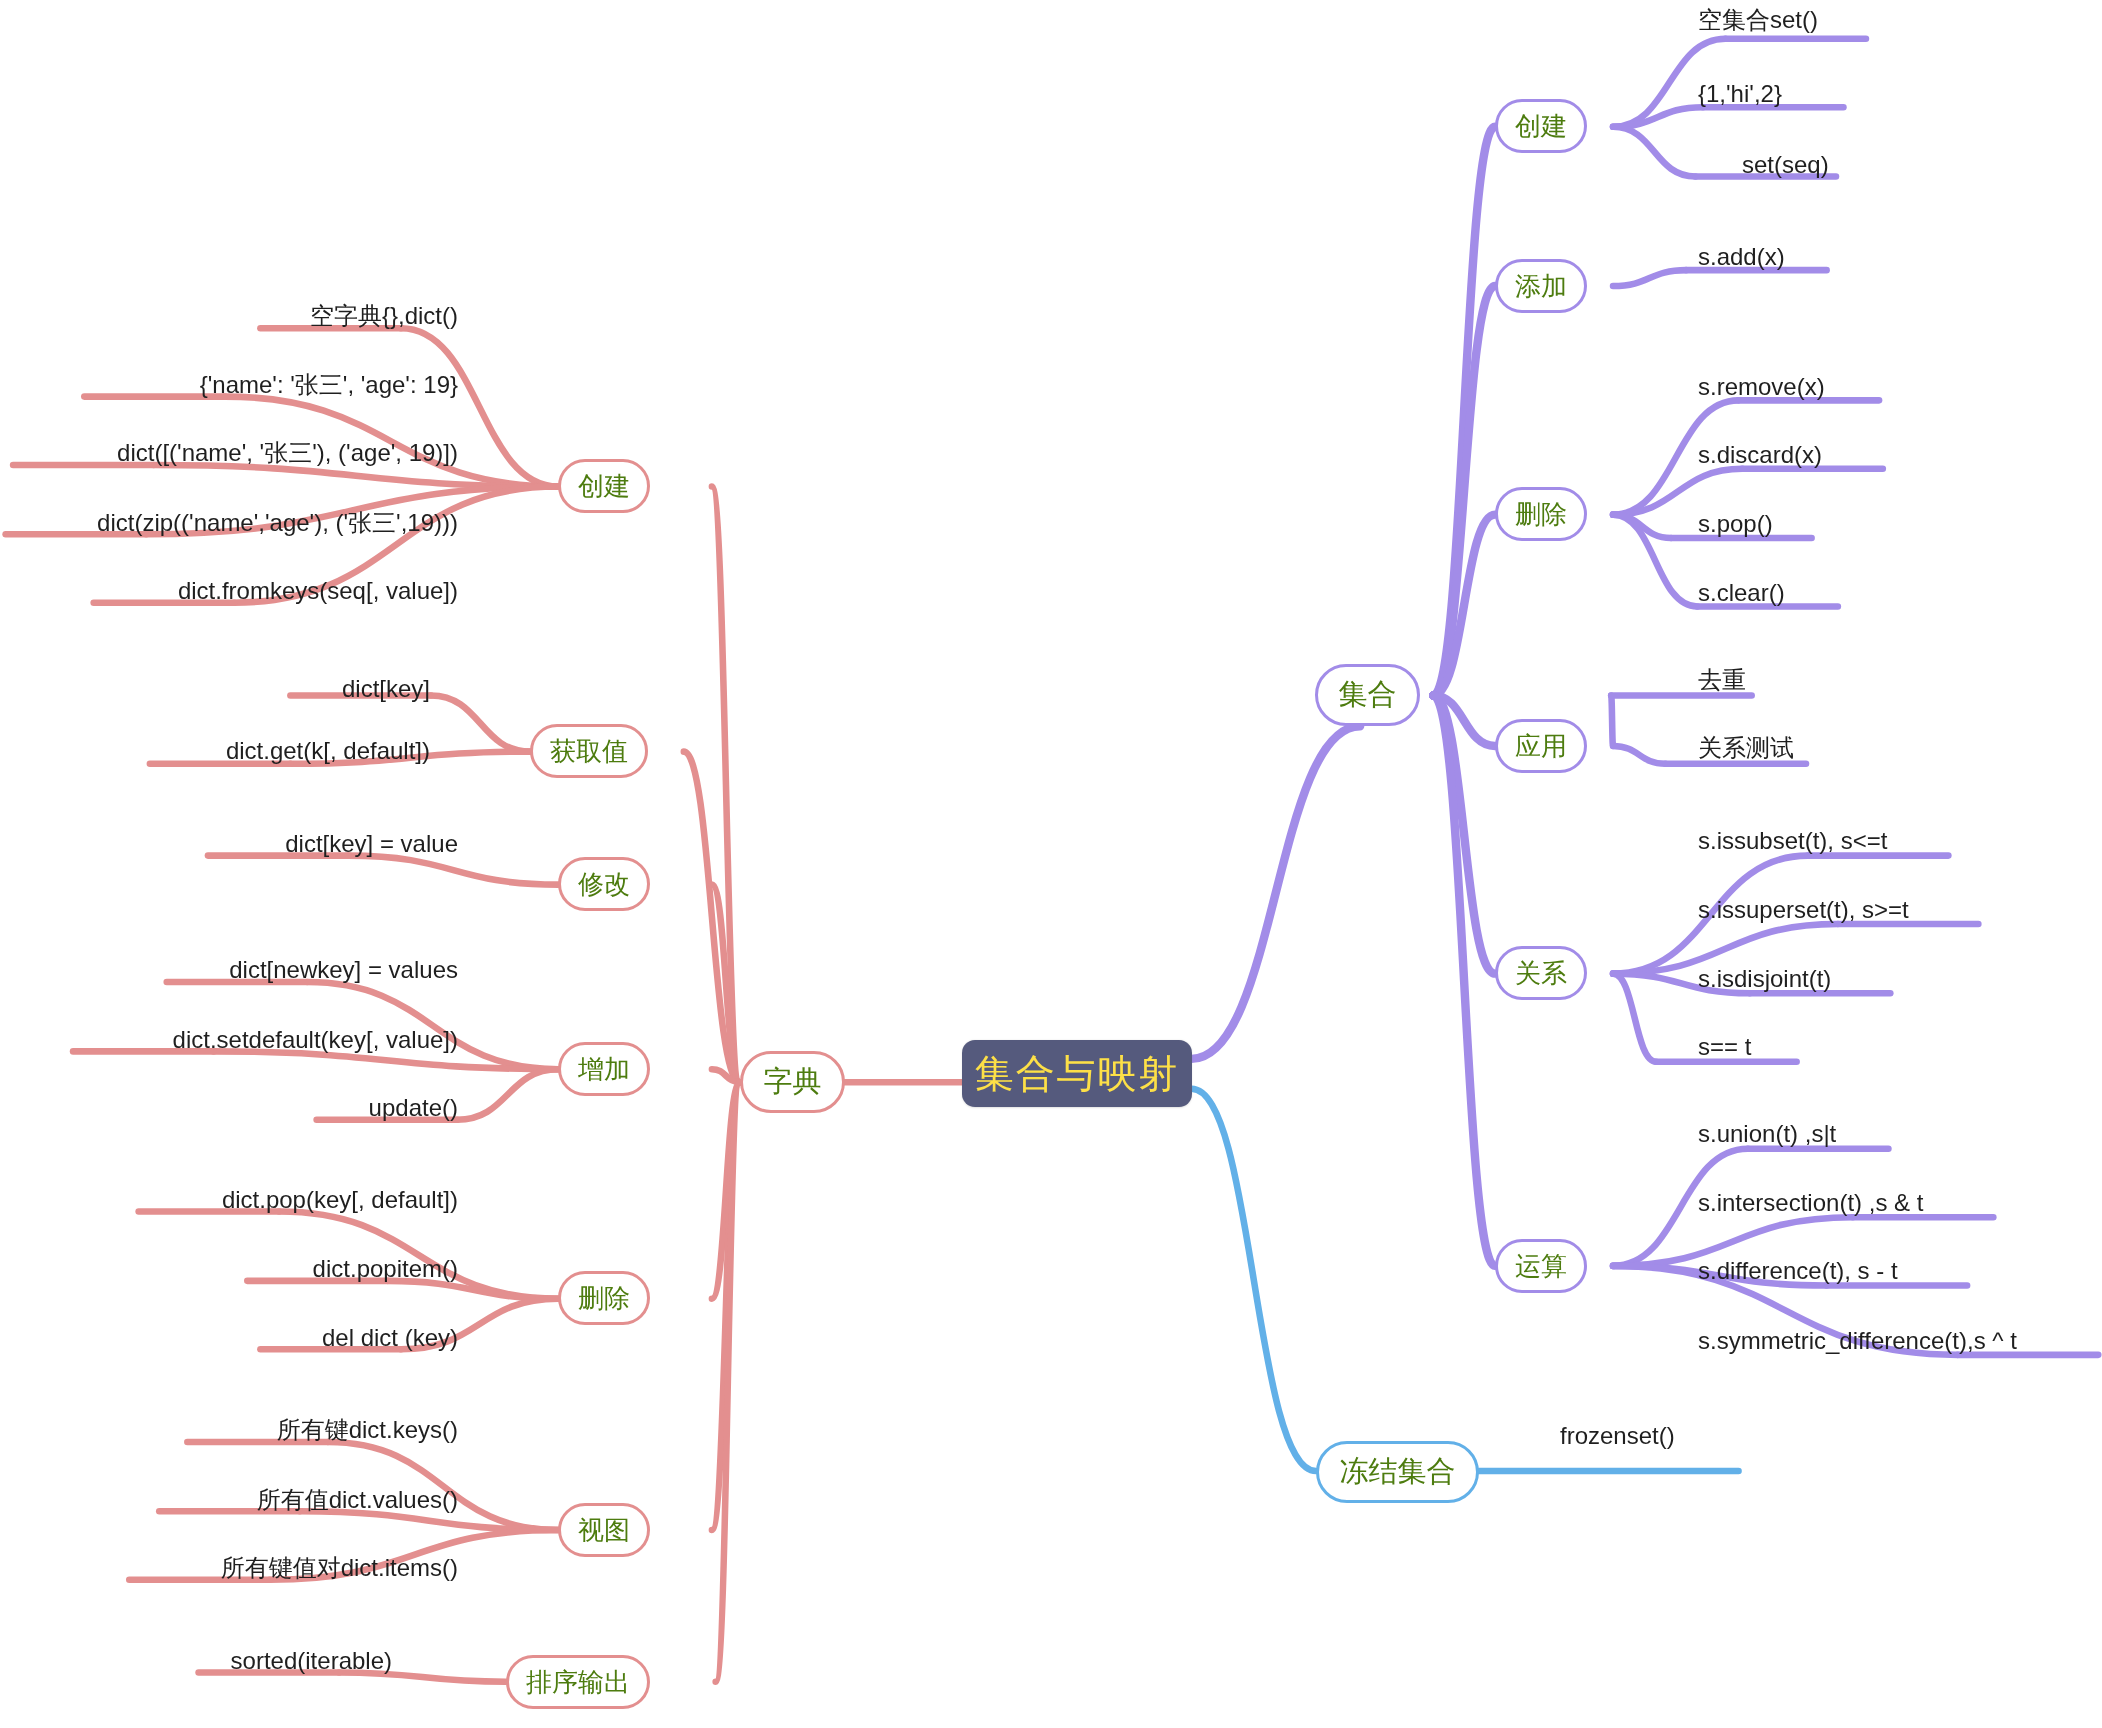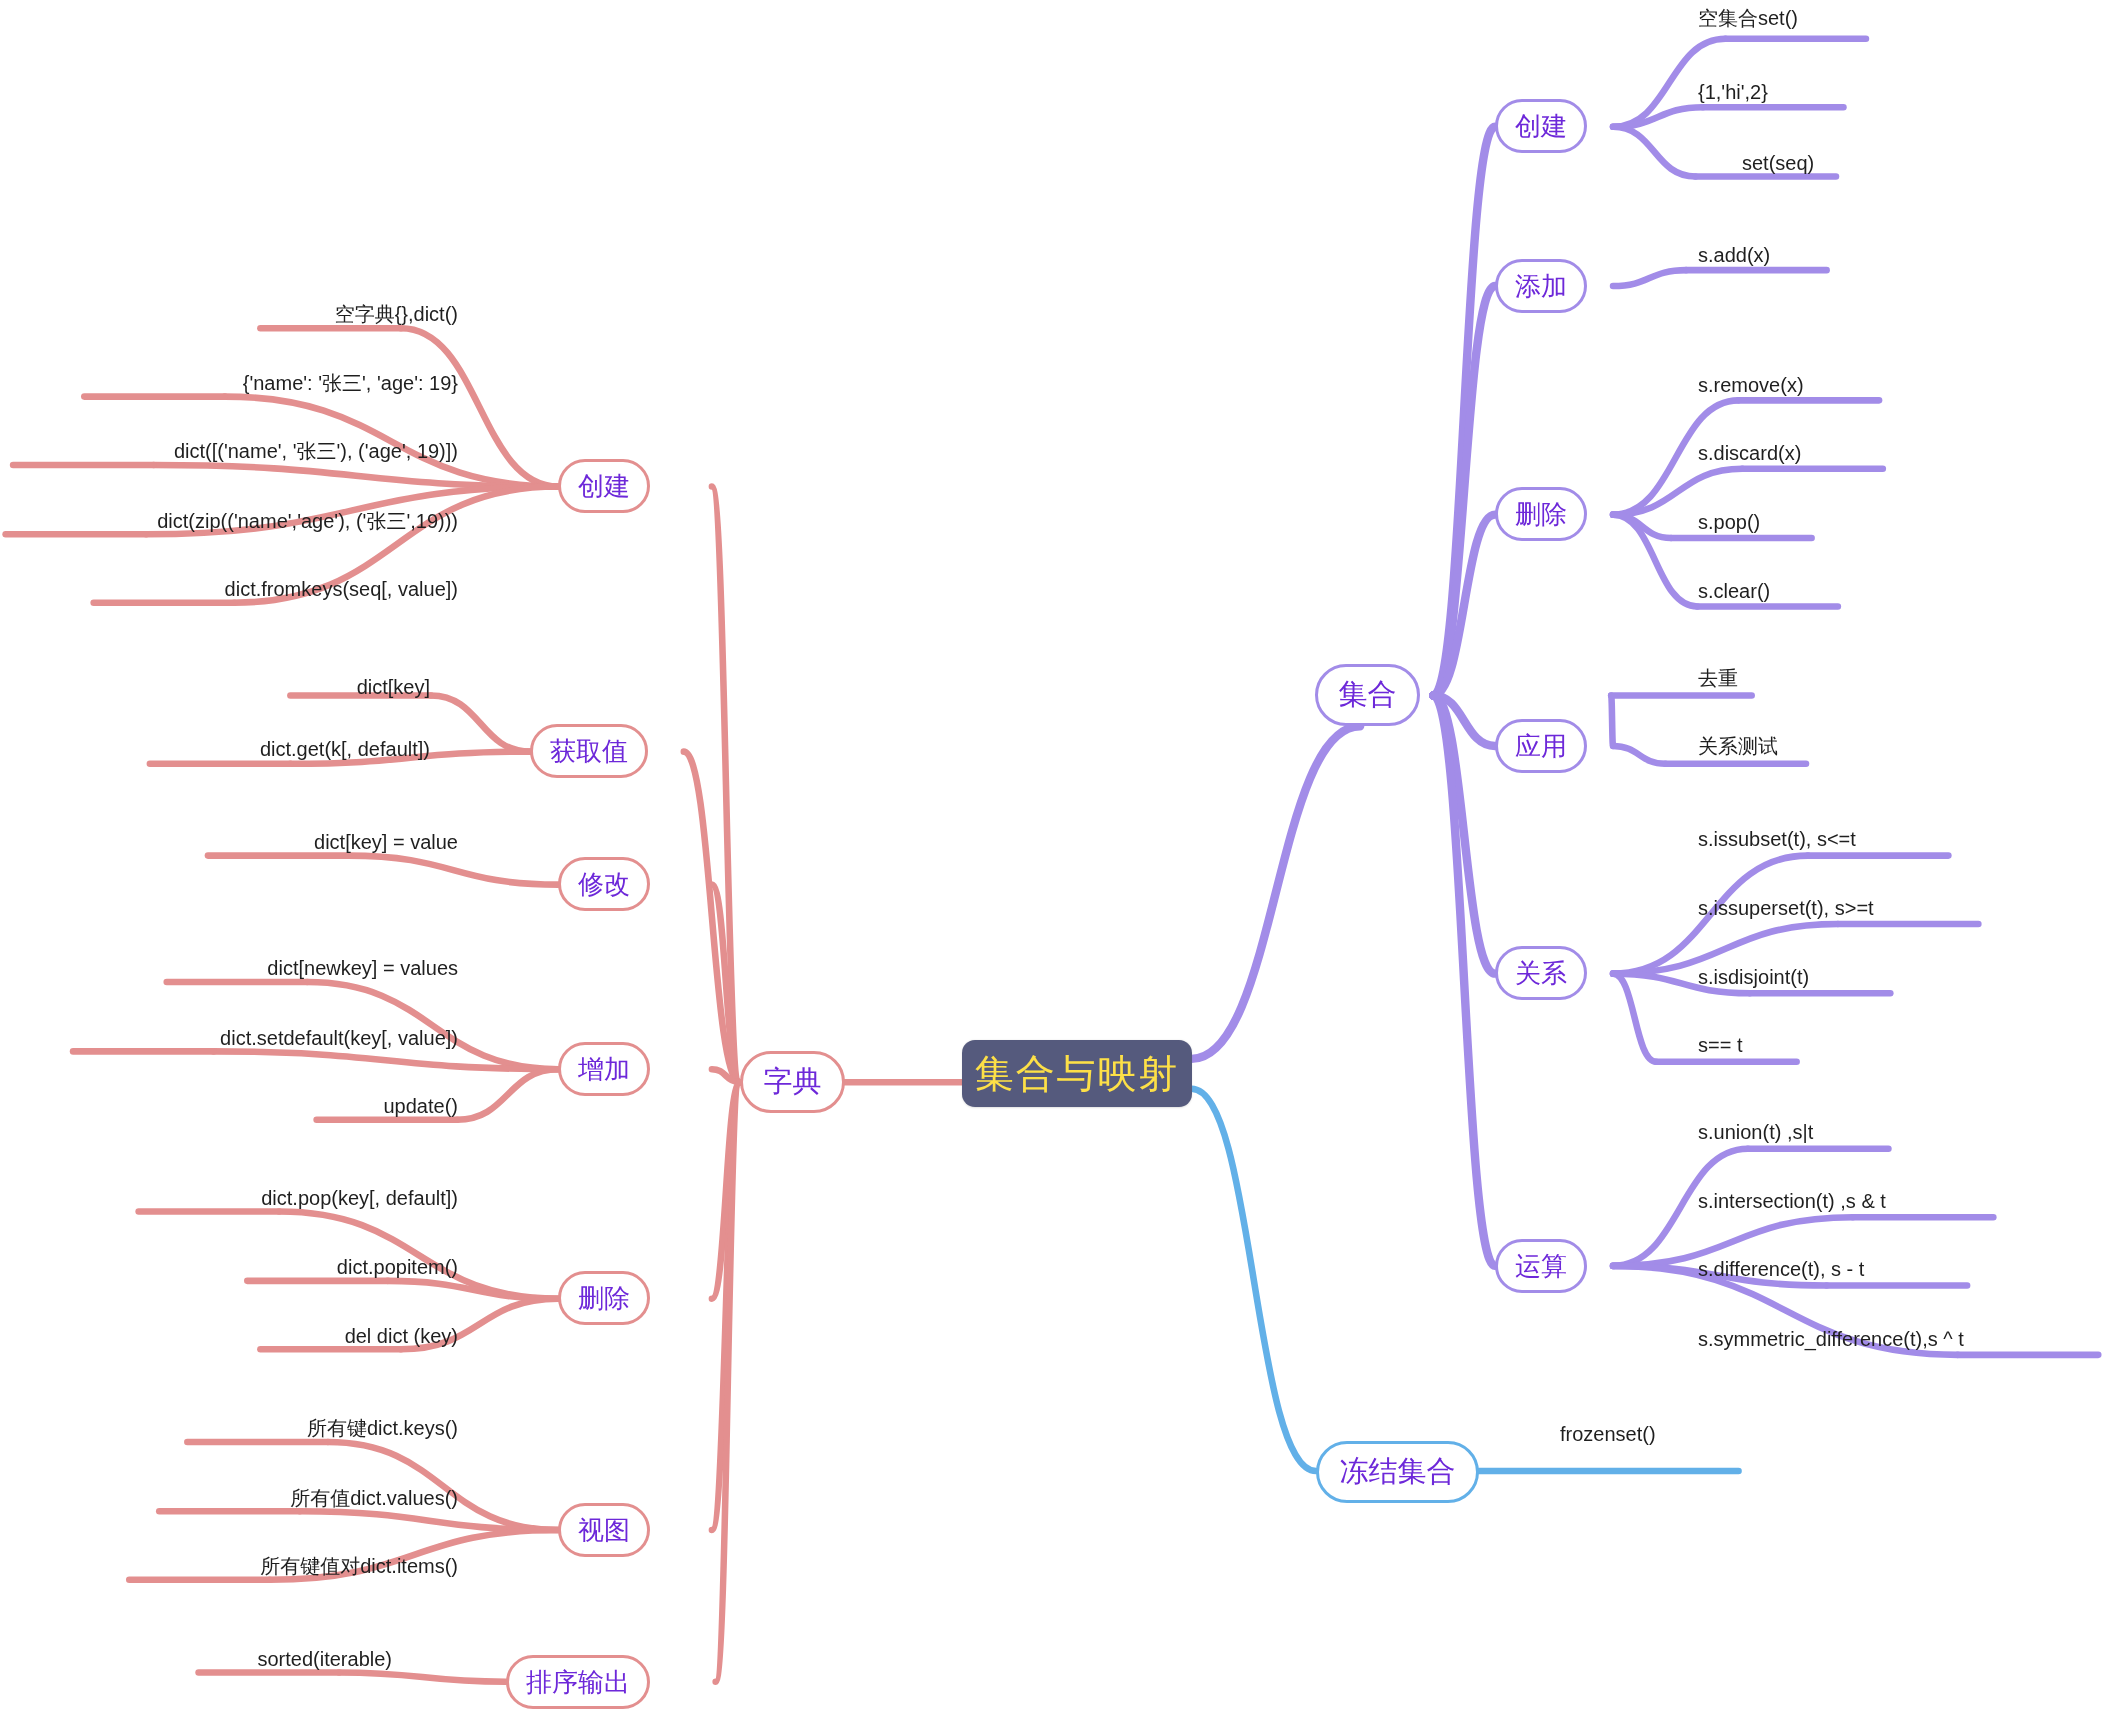--- a/index.html
+++ b/index.html
@@ -10,21 +10,21 @@
     overflow: hidden;
   }
   #stage { position: relative; width: 2102px; height: 1729px; }
   #wires { position: absolute; inset: 0; width: 2102px; height: 1729px; }
 
   
   .node {
     position: absolute;
     display: flex; align-items: center; justify-content: center;
     white-space: nowrap;
-    color: #6d28d9;
+    color: #4d7c0f;
   }
   
   .root {
     background: #555a7d;
     color: #fde047;
     border-radius: 13px;
     font-size: 39px;
     letter-spacing: 1.9px;
     padding: 0 26px;
     height: 67px;
@@ -50,21 +50,21 @@
     font-size: 26px;
     height: 54px;
     padding: 0 17px;
     border: 3.7px solid #e38f8f;
   }
   .pill2.p { border-color: #a28ce8; }
 
   
   .leaf {
     position: absolute;
-    font-size: 20px;
+    font-size: 24px;
     color: #1f1f1f;
     white-space: nowrap;
     line-height: 1;
   }
   .leaf.r { }
   .leaf.l { text-align: left; }
 </style>
 </head>
 <body>
 

